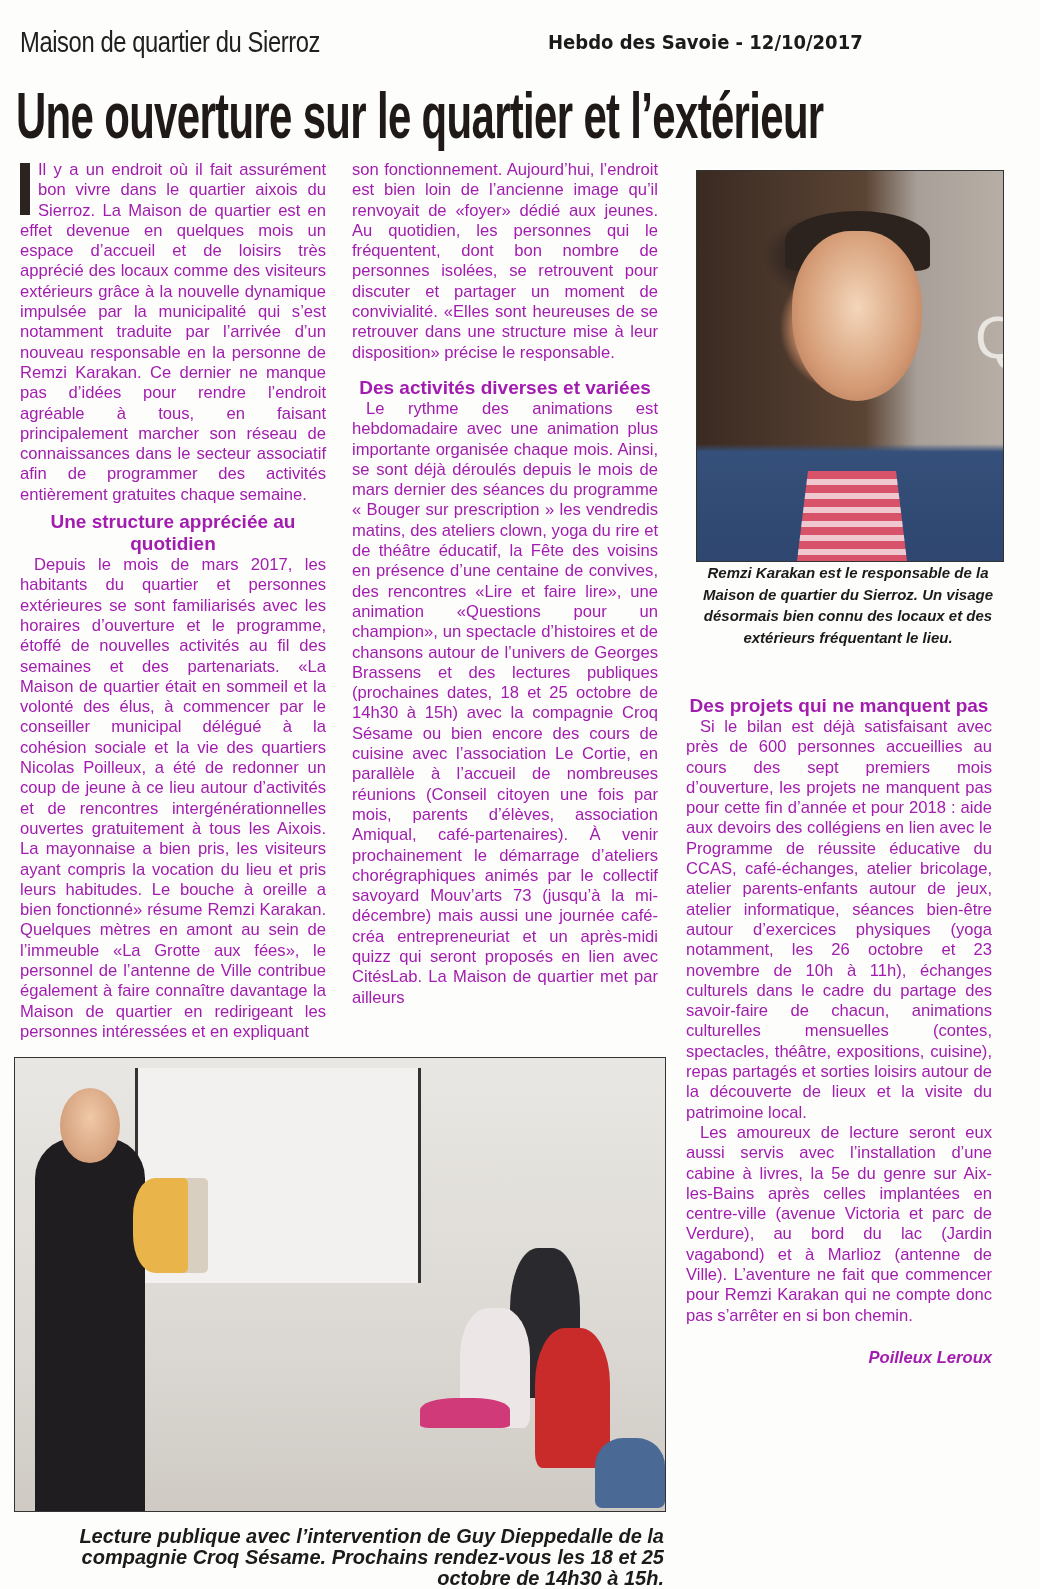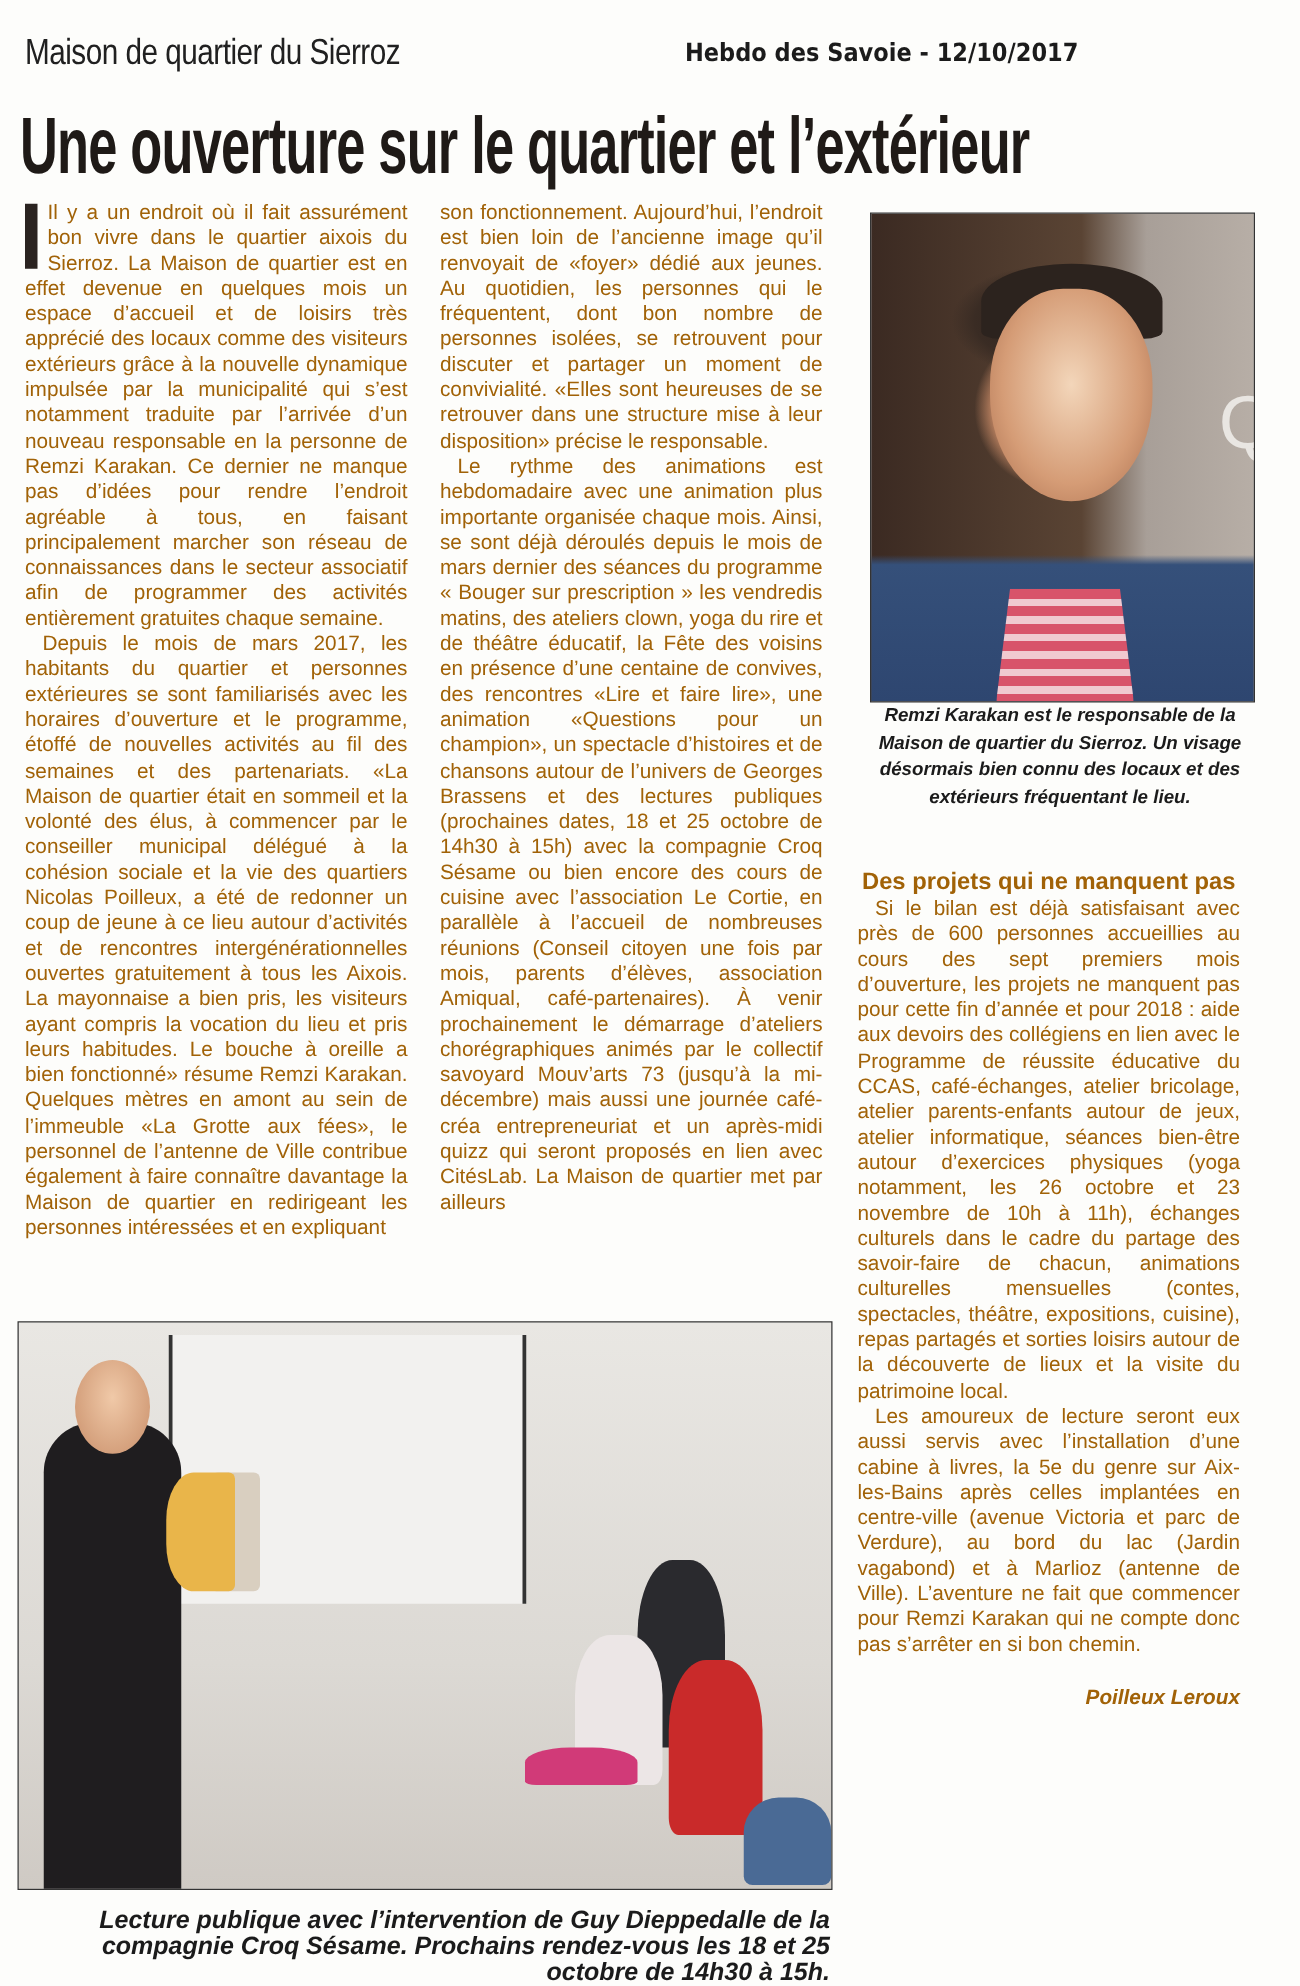--- a/index.html
+++ b/index.html
@@ -15,21 +15,21 @@
   .source {
     position: absolute; left: 548px; top: 30px; font-family: "DejaVu Sans", sans-serif;
     font-weight: bold; font-size: 20px; color: #1b1b1b; transform: scaleX(0.9); transform-origin: left;
   }
   .headline {
     position: absolute; left: 16px; top: 80px; font-family: "Liberation Sans", sans-serif;
     font-weight: bold; font-size: 64px; line-height: 72px; letter-spacing: -1px; color: #1f1a17;
     transform: scaleX(0.655); transform-origin: left; white-space: nowrap;
   }
   .col {
-    position: absolute; font-size: 16.6px; line-height: 20.3px; text-align: justify; color: #a16207;
+    position: absolute; font-size: 16.6px; line-height: 20.3px; text-align: justify; color: #a21caf;
   }
   .col p { margin: 0; text-indent: 14px; }
   .col p.noindent { text-indent: 0; }
   .col1 { left: 20px; top: 160px; width: 306px; }
   .col2 { left: 352px; top: 160px; width: 306px; }
   .col3 { left: 686px; top: 681px; width: 306px; }
   .subhead {
     font-weight: bold; font-size: 19px; line-height: 22px; text-align: center; margin: 6px 0 0 0;
   }
   .dropcap {
@@ -100,25 +100,27 @@
 </head>
 <body>
 
 <div class="kicker">Maison de quartier du Sierroz</div>
 <div class="source">Hebdo des Savoie - 12/10/2017</div>
 <div class="headline">Une ouverture sur le quartier et l’extérieur</div>
 
 <div class="col col1">
   <span class="dropcap"></span>
   <p class="lead">Il y a un endroit où il fait assurément bon vivre dans le quartier aixois du Sierroz. La Maison de quartier est en effet devenue en quelques mois un espace d’accueil et de loisirs très apprécié des locaux comme des visiteurs extérieurs grâce à la nouvelle dynamique impulsée par la municipalité qui s’est notamment traduite par l’arrivée d’un nouveau responsable en la personne de Remzi Karakan. Ce dernier ne manque pas d’idées pour rendre l’endroit agréable à tous, en faisant principalement marcher son réseau de connaissances dans le secteur associatif afin de programmer des activités entièrement gratuites chaque semaine.</p>
+  <div class="subhead">Une structure appréciée au quotidien</div>
   <p>Depuis le mois de mars 2017, les habitants du quartier et personnes extérieures se sont familiarisés avec les horaires d’ouverture et le programme, étoffé de nouvelles activités au fil des semaines et des partenariats. «La Maison de quartier était en sommeil et la volonté des élus, à commencer par le conseiller municipal délégué à la cohésion sociale et la vie des quartiers Nicolas Poilleux, a été de redonner un coup de jeune à ce lieu autour d’activités et de rencontres intergénérationnelles ouvertes gratuitement à tous les Aixois. La mayonnaise a bien pris, les visiteurs ayant compris la vocation du lieu et pris leurs habitudes. Le bouche à oreille a bien fonctionné» résume Remzi Karakan. Quelques mètres en amont au sein de l’immeuble «La Grotte aux fées», le personnel de l’antenne de Ville contribue également à faire connaître davantage la Maison de quartier en redirigeant les personnes intéressées et en expliquant</p>
 </div>
 
 <div class="col col2">
   <p class="noindent">son fonctionnement. Aujourd’hui, l’endroit est bien loin de l’ancienne image qu’il renvoyait de «foyer» dédié aux jeunes. Au quotidien, les personnes qui le fréquentent, dont bon nombre de personnes isolées, se retrouvent pour discuter et partager un moment de convivialité. «Elles sont heureuses de se retrouver dans une structure mise à leur disposition» précise le responsable.</p>
+  <div class="subhead" style="margin-top:14px">Des activités diverses et variées</div>
   <p>Le rythme des animations est hebdomadaire avec une animation plus importante organisée chaque mois. Ainsi, se sont déjà déroulés depuis le mois de mars dernier des séances du programme « Bouger sur prescription » les vendredis matins, des ateliers clown, yoga du rire et de théâtre éducatif, la Fête des voisins en présence d’une centaine de convives, des rencontres «Lire et faire lire», une animation «Questions pour un champion», un spectacle d’histoires et de chansons autour de l’univers de Georges Brassens et des lectures publiques (prochaines dates, 18 et 25 octobre de 14h30 à 15h) avec la compagnie Croq Sésame ou bien encore des cours de cuisine avec l’association Le Cortie, en parallèle à l’accueil de nombreuses réunions (Conseil citoyen une fois par mois, parents d’élèves, association Amiqual, café-partenaires). À venir prochainement le démarrage d’ateliers chorégraphiques animés par le collectif savoyard Mouv’arts 73 (jusqu’à la mi-décembre) mais aussi une journée café-créa entrepreneuriat et un après-midi quizz qui seront proposés en lien avec CitésLab. La Maison de quartier met par ailleurs</p>
 </div>
 
 <div class="photo-portrait">
   <div class="portrait-hair"></div>
   <div class="portrait-face"></div>
   <div class="portrait-shirt"></div>
   <div class="portrait-q">Q</div>
 </div>
 <div class="caption-portrait">Remzi Karakan est le responsable de la Maison de quartier du Sierroz. Un visage désormais bien connu des locaux et des extérieurs fréquentant le lieu.</div>

